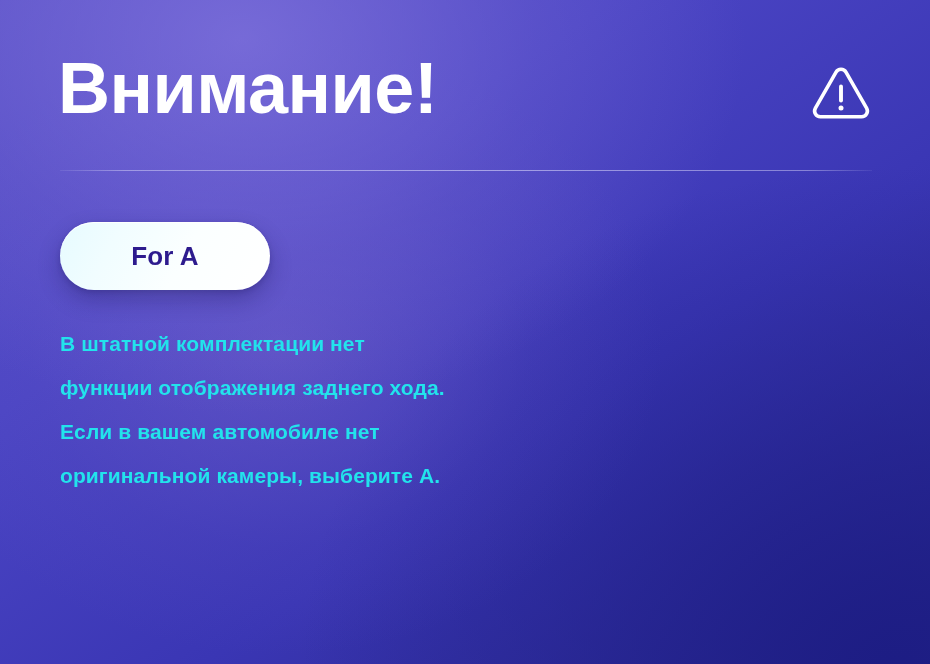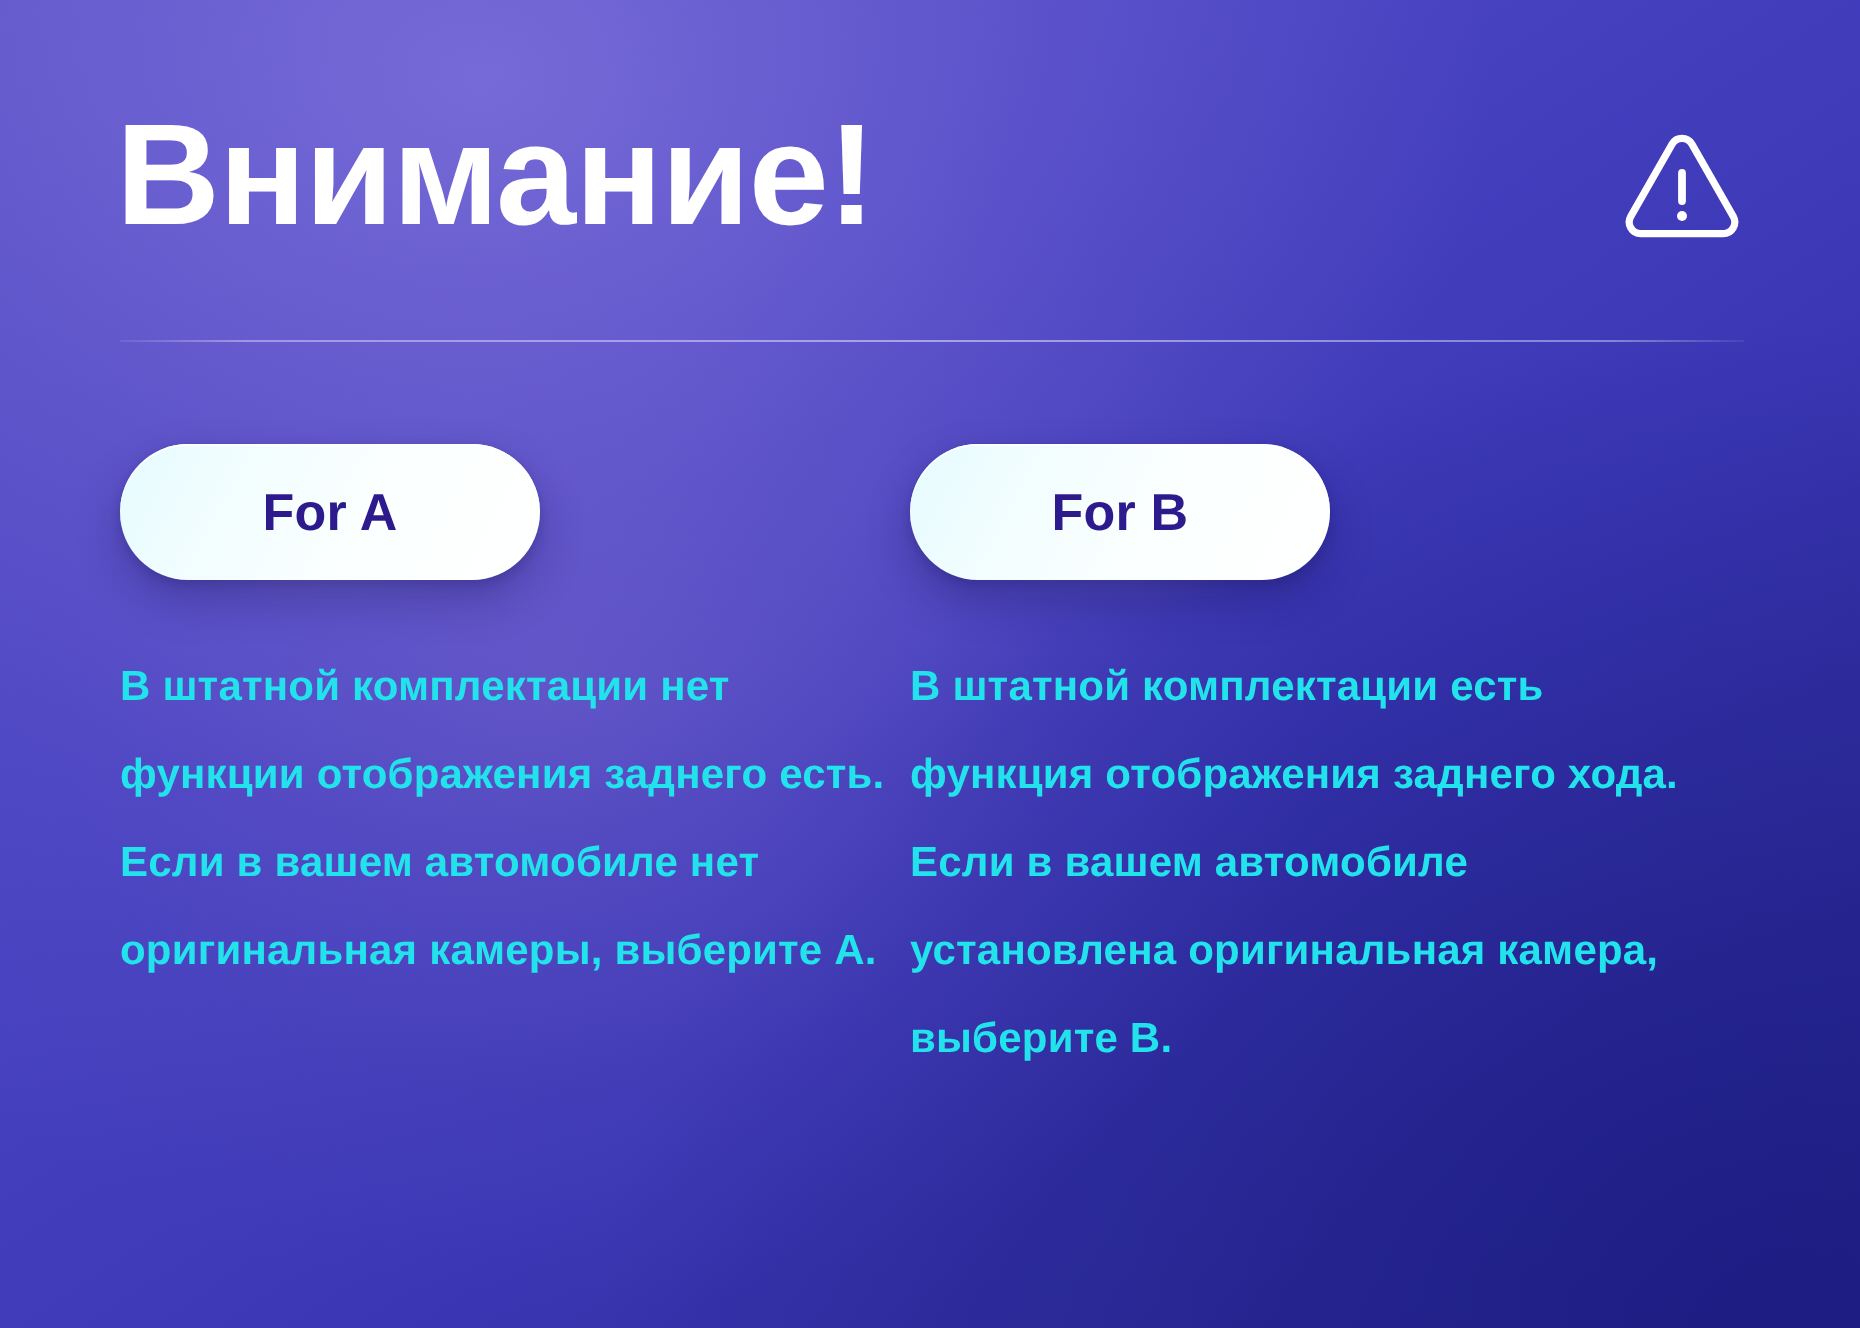--- a/index.html
+++ b/index.html
@@ -170,32 +170,20 @@
   <div class="columns">
 
     <div class="col col-a">
       <div class="pill-wrap">
         <div class="pill-glow"></div>
         <button class="pill">
           <span class="pill-label">For A</span>
         </button>
       </div>
       <div class="copy">
-        <p class="para">В штатной комплектации нет функции отображения заднего есть.</p>
-        <p class="para">Если в вашем автомобиле нет оригинальная камеры, выберите A.</p>
+        <p class="para">В штатной комплектации нет функции отображения заднего хода.</p>
+        <p class="para">Если в вашем автомобиле нет оригинальной камеры, выберите A.</p>
       </div>
     </div>
 
-    <div class="col col-b">
-      <div class="pill-wrap">
-        <div class="pill-glow"></div>
-        <button class="pill">
-          <span class="pill-label">For B</span>
-        </button>
-      </div>
-      <div class="copy">
-        <p class="para">В штатной комплектации есть функция отображения заднего хода.</p>
-        <p class="para">Если в вашем автомобиле установлена оригинальная камера, выберите B.</p>
-      </div>
-    </div>
 
   </div>
 </div>
 
 </body></html>

